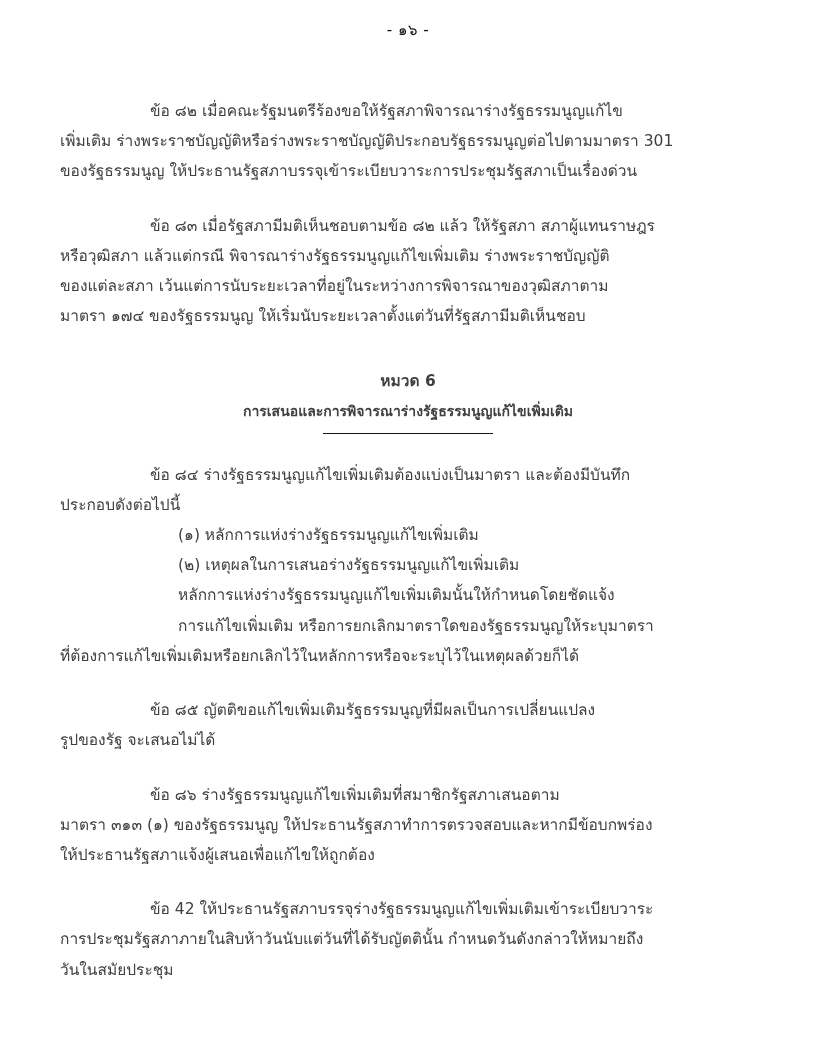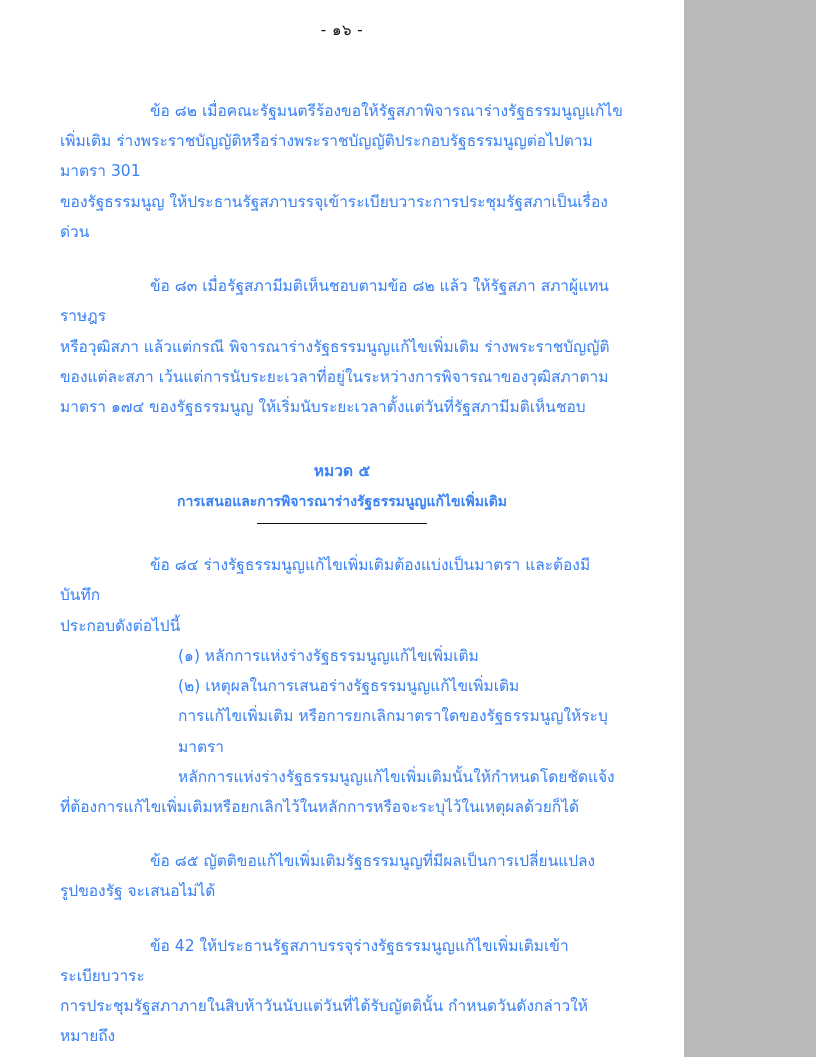--- a/index.html
+++ b/index.html
@@ -7,39 +7,39 @@
     padding: 0;
     background: #b9b9b9;
   }
   body {
     width: 816px;
     height: 1057px;
     font-family: "DejaVu Sans", sans-serif;
   }
   .page {
     position: relative;
-    width: 684px;
+    width: 816px;
     height: 1057px;
     background: #ffffff;
     box-sizing: border-box;
     padding: 14px 60px 20px 60px;
     overflow: hidden;
   }
   .page-number {
     text-align: center;
     font-size: 15px;
     color: #111;
     letter-spacing: 0.5px;
     margin-top: 4px;
     margin-bottom: 54px;
   }
   .doc-body {
     font-size: 15.5px;
     line-height: 1.95;
-    color: #3b82f6;
+    color: #404040;
     text-align: left;
   }
   .para {
     margin: 0 0 24px 0;
     text-indent: 0;
   }
   .indent-lg {
     display: inline-block;
     width: 90px;
   }
@@ -91,39 +91,44 @@
       <span class="line">ของรัฐธรรมนูญ ให้ประธานรัฐสภาบรรจุเข้าระเบียบวาระการประชุมรัฐสภาเป็นเรื่องด่วน</span>
     </p>
 
     <p class="para">
       <span class="line"><span class="indent-lg"></span><span>ข้อ ๘๓  เมื่อรัฐสภามีมติเห็นชอบตามข้อ ๘๒ แล้ว ให้รัฐสภา สภาผู้แทนราษฎร</span></span>
       <span class="line">หรือวุฒิสภา  แล้วแต่กรณี พิจารณาร่างรัฐธรรมนูญแก้ไขเพิ่มเติม ร่างพระราชบัญญัติ</span>
       <span class="line">ของแต่ละสภา  เว้นแต่การนับระยะเวลาที่อยู่ในระหว่างการพิจารณาของวุฒิสภาตาม</span>
       <span class="line">มาตรา ๑๗๔ ของรัฐธรรมนูญ ให้เริ่มนับระยะเวลาตั้งแต่วันที่รัฐสภามีมติเห็นชอบ</span>
     </p>
 
-    <div class="chapter-head">หมวด ๕</div>
+    <div class="chapter-head">หมวด 6</div>
     <div class="chapter-title">การเสนอและการพิจารณาร่างรัฐธรรมนูญแก้ไขเพิ่มเติม</div>
     <div class="rule"></div>
 
     <p class="para">
       <span class="line"><span class="indent-lg"></span><span>ข้อ ๘๔  ร่างรัฐธรรมนูญแก้ไขเพิ่มเติมต้องแบ่งเป็นมาตรา และต้องมีบันทึก</span></span>
       <span class="line">ประกอบดังต่อไปนี้</span>
       <span class="sub-item">(๑)  หลักการแห่งร่างรัฐธรรมนูญแก้ไขเพิ่มเติม</span>
       <span class="sub-item">(๒)  เหตุผลในการเสนอร่างรัฐธรรมนูญแก้ไขเพิ่มเติม</span>
+      <span class="sub-cont">หลักการแห่งร่างรัฐธรรมนูญแก้ไขเพิ่มเติมนั้นให้กำหนดโดยชัดแจ้ง</span>
       <span class="sub-cont">การแก้ไขเพิ่มเติม หรือการยกเลิกมาตราใดของรัฐธรรมนูญให้ระบุมาตรา</span>
-      <span class="sub-cont">หลักการแห่งร่างรัฐธรรมนูญแก้ไขเพิ่มเติมนั้นให้กำหนดโดยชัดแจ้ง</span>
       <span class="line">ที่ต้องการแก้ไขเพิ่มเติมหรือยกเลิกไว้ในหลักการหรือจะระบุไว้ในเหตุผลด้วยก็ได้</span>
     </p>
 
     <p class="para">
       <span class="line"><span class="indent-lg"></span><span>ข้อ ๘๕  ญัตติขอแก้ไขเพิ่มเติมรัฐธรรมนูญที่มีผลเป็นการเปลี่ยนแปลง</span></span>
       <span class="line">รูปของรัฐ จะเสนอไม่ได้</span>
     </p>
 
+    <p class="para">
+      <span class="line"><span class="indent-lg"></span><span>ข้อ ๘๖  ร่างรัฐธรรมนูญแก้ไขเพิ่มเติมที่สมาชิกรัฐสภาเสนอตาม</span></span>
+      <span class="line">มาตรา ๓๑๓ (๑) ของรัฐธรรมนูญ  ให้ประธานรัฐสภาทำการตรวจสอบและหากมีข้อบกพร่อง</span>
+      <span class="line">ให้ประธานรัฐสภาแจ้งผู้เสนอเพื่อแก้ไขให้ถูกต้อง</span>
+    </p>
 
     <p class="para">
       <span class="line"><span class="indent-lg"></span><span>ข้อ 42  ให้ประธานรัฐสภาบรรจุร่างรัฐธรรมนูญแก้ไขเพิ่มเติมเข้าระเบียบวาระ</span></span>
       <span class="line">การประชุมรัฐสภาภายในสิบห้าวันนับแต่วันที่ได้รับญัตตินั้น กำหนดวันดังกล่าวให้หมายถึง</span>
       <span class="line">วันในสมัยประชุม</span>
     </p>
 
   </div>
 </div>
 

